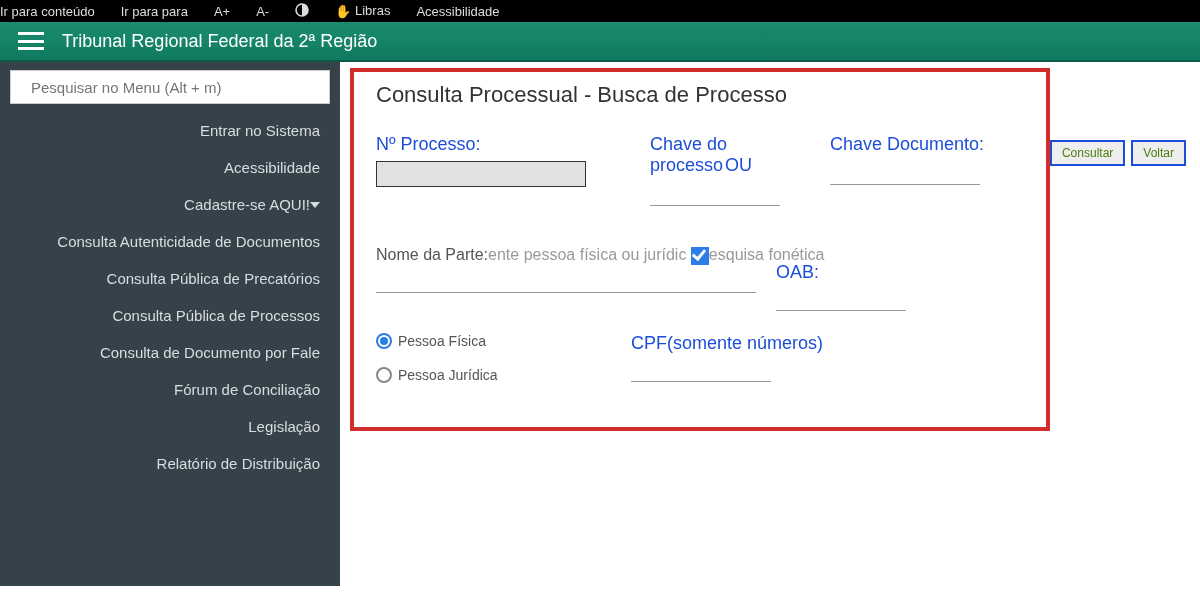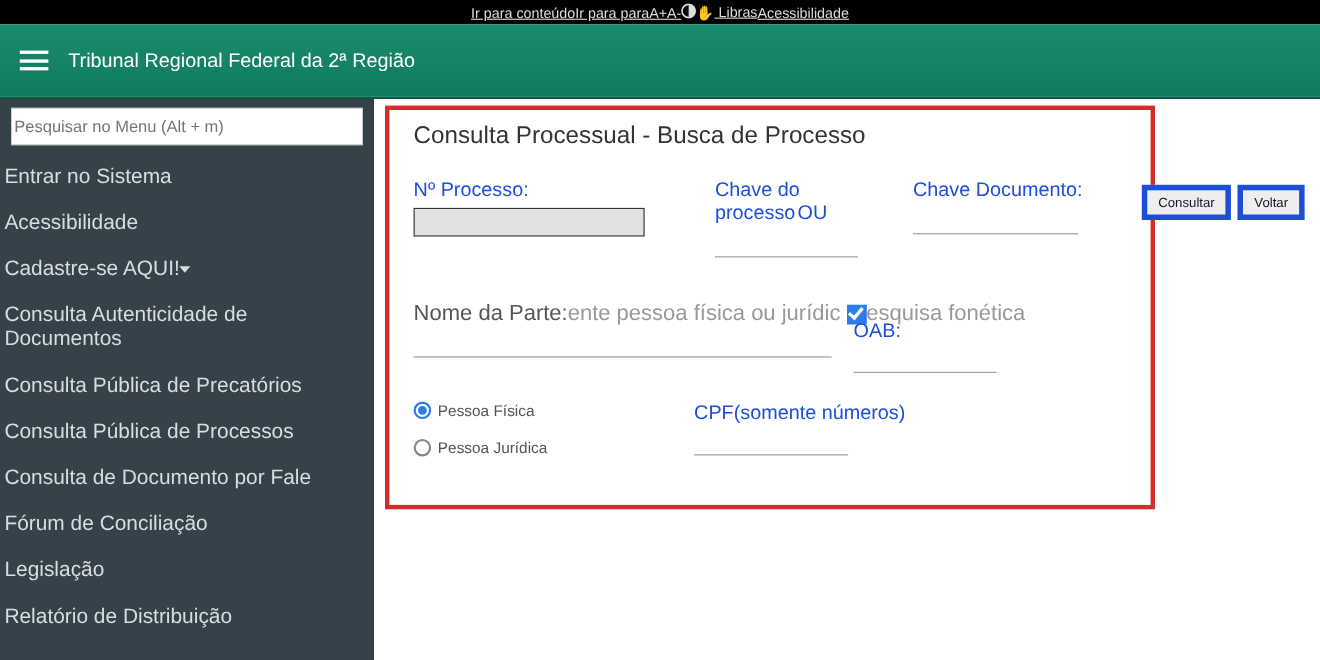--- a/index.html
+++ b/index.html
@@ -1,69 +1,69 @@
 <!DOCTYPE html>
 <html><head>
 <meta charset="utf-8">
 <style>
   * { box-sizing: border-box; margin: 0; padding: 0; }
   body { font-family: Arial, Helvetica, sans-serif; background: #fff; width: 1200px; height: 600px; overflow: hidden; }
 
   
-  .topbar { background: #000; color: #ddd; height: 22px; display: flex; align-items: center; justify-content: center; font-size: 13px; text-decoration: underline; }
+  .topbar { background: #000; color: #ddd; height: 22px; display: flex; align-items: center; justify-content: flex-start; gap: 26px; font-size: 13px; }
   .topbar span { cursor: pointer; }
   .topbar .ico { display:inline-block; vertical-align:middle; }
 
   
-  .header { background: linear-gradient(#1a8c6f,#0f7a5f); height: 68px; display: flex; align-items: center; padding: 0 18px; color: #fff; border-bottom: 2px solid #0b5a46; }
+  .header { background: linear-gradient(#1a8c6f,#0f7a5f); height: 40px; display: flex; align-items: center; padding: 0 18px; color: #fff; border-bottom: 2px solid #0b5a46; }
   .hamburger { width: 26px; height: 18px; display:flex; flex-direction:column; justify-content:space-between; margin-right:18px; cursor:pointer;}
   .hamburger div { height:3px; background:#fff; }
   .header-title { font-size: 18px; font-weight:500;}
 
   
   .wrap { display:flex; height: calc(600px - 22px - 54px); }
 
   
   .sidebar { width: 340px; background:#35424a; color:#d8dde1; height:100%; overflow:hidden;}
   .search-menu { padding:8px 10px; }
-  .search-menu input { width:100%; height:34px; padding:0 2px; font-size:15px; color:#0c4a6e; border:1px solid #ccc;}
-  .menu-item { padding:10px 4px; font-size:19px; display:flex; align-items:center; justify-content:flex-start; cursor:pointer;}
+  .search-menu input { width:100%; height:34px; padding:0 20px; font-size:15px; color:#0c4a6e; border:1px solid #ccc;}
+  .menu-item { padding:10px 20px; font-size:15px; display:flex; align-items:center; justify-content:flex-end; cursor:pointer;}
   .caret-down { width:0;height:0;border-left:5px solid transparent;border-right:5px solid transparent;border-top:6px solid #d8dde1;}
 
   
   .main { flex:1; position:relative; padding:6px 10px 10px 10px; }
   .redbox { border:4px solid #d12d2d; padding:10px 22px 26px 22px; width:700px; position:relative; }
   .page-title { font-size:22px; font-weight:500; color:#333; margin-bottom:26px; }
 
   .row { display:flex; gap:30px; margin-bottom:40px; }
   .field { display:flex; flex-direction:column; }
   .lbl { font-size:18px; color:#1d4ed8; margin-bottom:6px; }
   .underline { border:none; border-bottom:1px solid #999; height:24px; background:transparent; font-size:14px; }
   .boxed { border:1px solid #333; background:#e1e1e1; height:26px; width:210px; }
 
   .row2 { position:relative; margin-bottom:40px;}
-  .overlap { position:relative; font-size:20px; color:#555; }
+  .overlap { position:relative; font-size:16px; color:#555; }
   .overlap .hint { color:#999; }
   .check { display:inline-block; width:18px; height:18px; background:#2b7de9; position:relative; vertical-align:middle;}
   .check::after { content:""; position:absolute; left:4px; top:0px; width:5px; height:10px; border:solid #fff; border-width:0 3px 3px 0; transform:rotate(40deg);}
   .line-long { border-bottom:1px solid #999; height:24px; width:380px; margin-top:4px;}
   .oab-field { position:absolute; left:400px; top:16px;}
   .oab-line { border-bottom:1px solid #999; height:24px; width:130px; margin-top:4px;}
 
   .radios { font-size:14px; color:#555;}
   .radio-row { display:flex; align-items:flex-end; gap:6px; margin-bottom:18px;}
   .radio { width:16px;height:16px;border:2px solid #2b7de9;border-radius:50%; display:inline-flex; align-items:center; justify-content:center;}
   .radio.sel::after{content:"";width:8px;height:8px;background:#2b7de9;border-radius:50%;}
   .radio.off { border-color:#888;}
   .cpf-block { position:absolute; left:255px; top:0;}
   .cpf-line { border-bottom:1px solid #999; height:24px; width:140px; margin-top:4px;}
 
   
   .actions { position:absolute; right:14px; top:78px; display:flex; gap:6px;}
-  .btn { background:#eee; border:5px solid #1d4ed8; padding:4px 10px; font-size:12px; color:#0f172a; cursor:pointer;}
+  .btn { background:#eee; border:2px solid #1d4ed8; padding:4px 10px; font-size:12px; color:#4d7c0f; cursor:pointer;}
 </style>
 </head>
 <body>
 
 <div class="topbar">
   <span>Ir para conteúdo</span>
   <span>Ir para para</span>
   <span>A+</span>
   <span>A-</span>
   <span class="ico">

